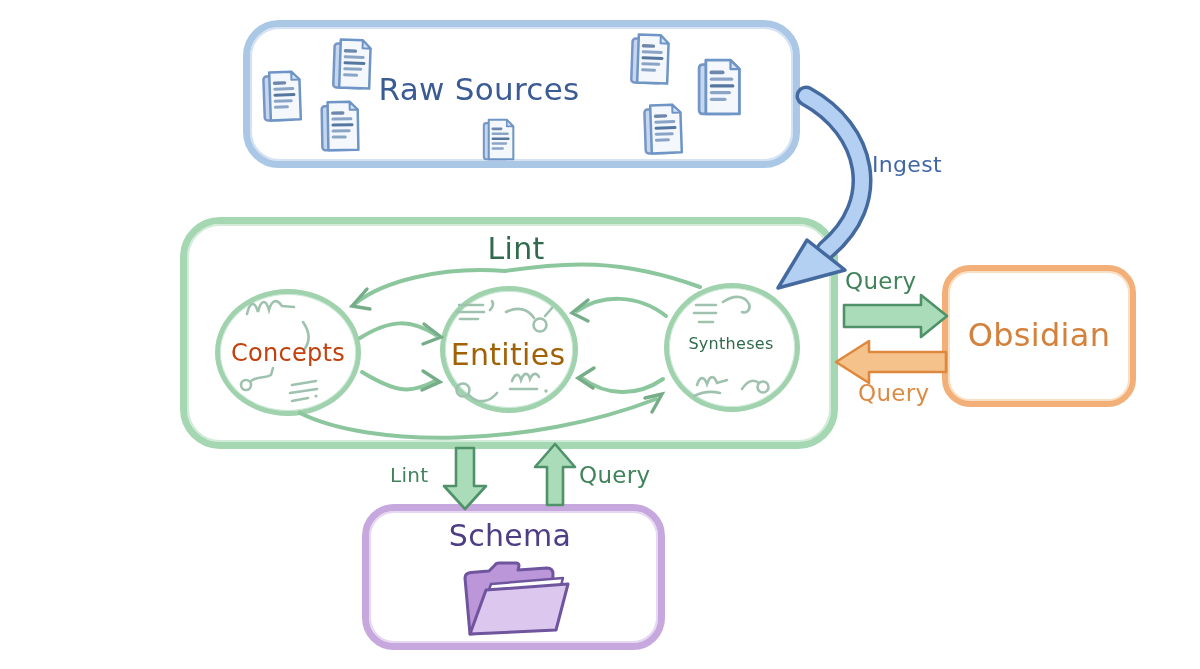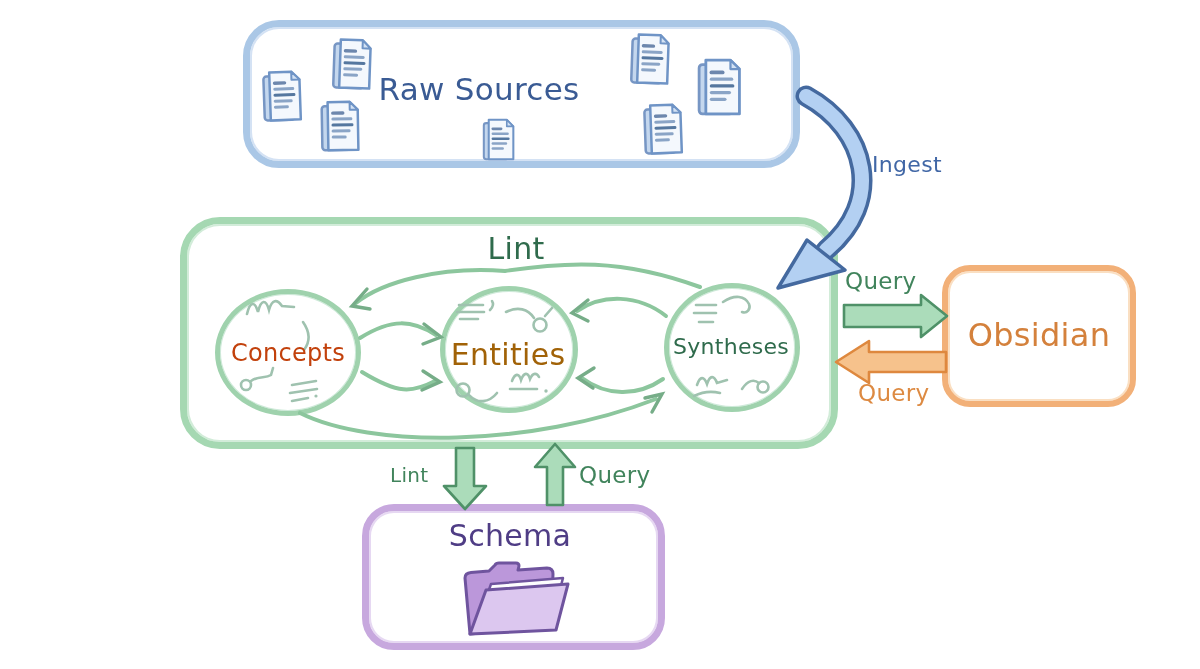--- a/index.html
+++ b/index.html
@@ -17,21 +17,21 @@
   #circ-concepts{left:215px;top:289px;width:146px;height:127px;}
   #circ-entities{left:440px;top:286px;width:138px;height:127px;}
   #circ-syntheses{left:664px;top:283px;width:136px;height:129px;}
   #overlay{position:absolute;left:0;top:0;z-index:2;pointer-events:none;}
   .lbl{position:absolute;z-index:3;white-space:nowrap;line-height:1;letter-spacing:0.3px;}
   .ctr{transform:translateX(-50%);}
   #t-raw{left:479px;top:74px;font-size:31px;color:#3a5b94;}
   #t-wiki{left:516px;top:234px;font-size:30px;color:#2f6b4c;}
   #t-concepts{left:288px;top:341px;font-size:24px;color:#c2410c;}
   #t-entities{left:508px;top:340px;font-size:30px;color:#a16207;}
-  #t-syntheses{left:731px;top:336px;font-size:22px;color:#2f6b4c;}
+  #t-syntheses{left:731px;top:336px;font-size:16px;color:#2f6b4c;}
   #t-obsidian{left:1039px;top:319px;font-size:32px;color:#d4813c;}
   #t-schema{left:510px;top:521px;font-size:30px;color:#4f3d85;}
   #t-ingest{left:872px;top:154px;font-size:22px;color:#4167a6;}
   #t-query-out{left:845px;top:270px;font-size:23px;color:#41845c;}
   #t-query-in{left:858px;top:382px;font-size:23px;color:#dd8a42;}
   #t-lint{left:390px;top:465px;font-size:20px;color:#41845c;}
   #t-query-schema{left:579px;top:464px;font-size:23px;color:#41845c;}
 </style>
 </head>
 <body>

